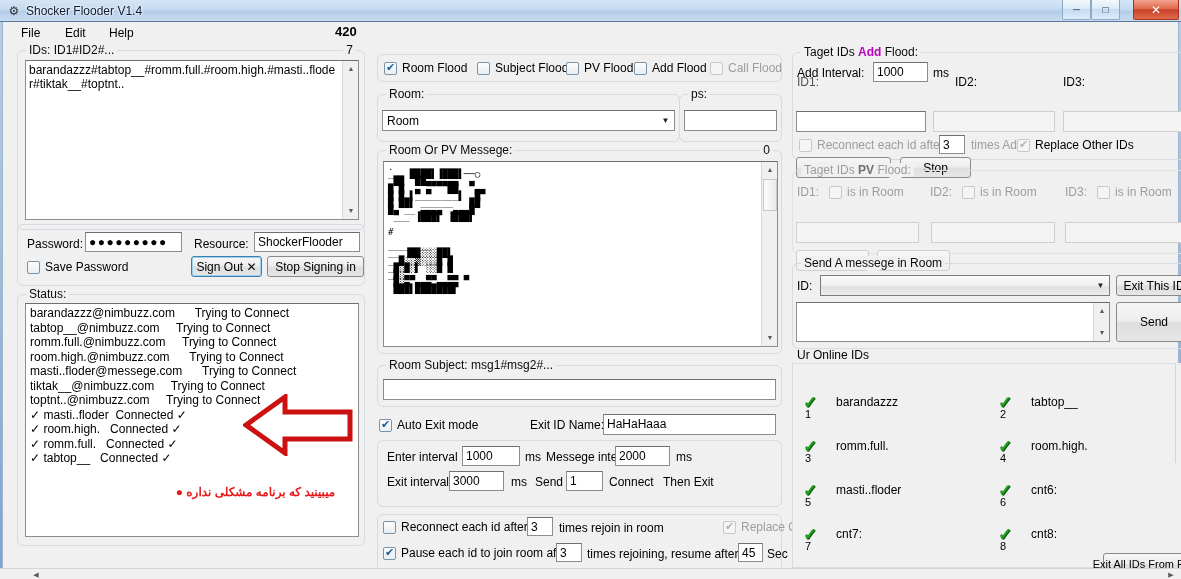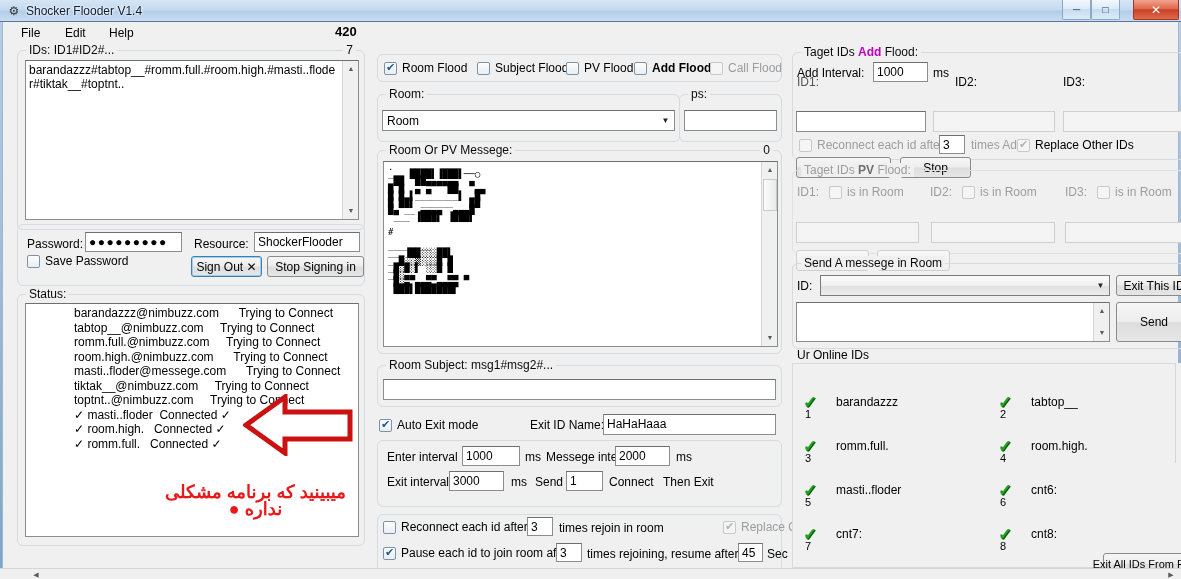--- a/index.html
+++ b/index.html
@@ -185,28 +185,28 @@
   .cb.dis .box.checked::after { color: #b4b4b4; }
 
   .lbl { position: absolute; font-size: 12px; color: #000; white-space: nowrap; }
   .lbl.dis { color: #9d9d9d; }
 
   
   #status-list {
     position: absolute; inset: 0; padding: 2px 4px;
     font-size: 12px; line-height: 14.5px; color: #000; overflow: hidden;
   }
-  #status-list .row { white-space: pre; margin-left: 44px; }
+  #status-list .row { white-space: pre; }
   #status-list .ok { color: #000; }
 
   
   #red-arrow { position: absolute; left: 240px; top: 372px; }
   #farsi-note {
     position: absolute; left: 150px; top: 462px; width: 205px;
-    color: #e8191b; font-weight: bold; font-size: 18px;
+    color: #e8191b; font-weight: bold; font-size: 12px;
     text-align: center; direction: rtl; line-height: 17px;
   }
 
   
   #footer-connected {
     position: absolute; left: 10px; top: 549px; font-size: 12px; color: #e8191b;
   }
   #footer-connected .num { color: #e8191b; margin-right: 8px; }
 
   
@@ -280,21 +280,21 @@
           <div class="arr dn">▼</div>
         </div>
       </div>
     </div>
 
     <div class="gb" style="left:14px; top:202px; width:348px; height:62px;"></div>
     <div class="lbl" style="left:24px; top:215px;">Password:</div>
     <div class="tb" style="left:82px; top:210px; width:97px; height:20px; letter-spacing:1.5px;">●●●●●●●●●</div>
     <div class="lbl" style="left:191px; top:215px;">Resource:</div>
     <div class="tb" style="left:251px; top:210px; width:106px; height:20px;">ShockerFlooder</div>
-    <div class="cb" style="left:24px; top:232px;">
+    <div class="cb" style="left:24px; top:238px;">
       <div class="box"></div>
       <span>Save Password</span>
     </div>
     <div class="btn focus" style="left:188px; top:234px; width:71px; height:21px;">
       <span>Sign Out ✕</span>
     </div>
     <div class="btn" style="left:264px; top:234px; width:97px; height:21px;">
       <span>Stop Signing in</span>
     </div>
 
@@ -305,20 +305,21 @@
             <div class="row">barandazzz@nimbuzz.com      Trying to Connect</div>
             <div class="row">tabtop__@nimbuzz.com     Trying to Connect</div>
             <div class="row">romm.full.@nimbuzz.com     Trying to Connect</div>
             <div class="row">room.high.@nimbuzz.com      Trying to Connect</div>
             <div class="row">masti..floder@messege.com      Trying to Connect</div>
             <div class="row">tiktak__@nimbuzz.com     Trying to Connect</div>
             <div class="row">toptnt..@nimbuzz.com     Trying to Connect</div>
             <div class="row ok">✓ masti..floder  Connected ✓</div>
             <div class="row ok">✓ room.high.   Connected ✓</div>
             <div class="row ok">✓ romm.full.   Connected ✓</div>
+            <div class="row ok">✓ tabtop__   Connected ✓</div>
           </div>
       </div>
     </div>
 
     <svg id="red-arrow" width="110" height="62" viewBox="0 0 110 62">
       <polygon points="3,31 42,3 42,18 107,18 107,45 42,45 42,59" fill="#ffffff" stroke="#cc1111" stroke-width="5" stroke-linejoin="miter"></polygon>
     </svg>
     <div id="farsi-note">میبینید که برنامه مشکلی نداره ●</div>
 
     <div id="footer-connected" style="color: rgb(232, 25, 27);">
@@ -331,21 +332,21 @@
       <span>Room Flood</span>
     </div>
     <div class="cb" style="left:474px; top:39px;">
       <div class="box"></div>
       <span>Subject Flood</span>
     </div>
     <div class="cb" style="left:563px; top:39px;">
       <div class="box"></div>
       <span>PV Flood</span>
     </div>
-    <div class="cb" style="left:631px; top:39px;font-weight:bold;">
+    <div class="cb" style="left:631px; top:39px;">
       <div class="box"></div>
       <span>Add Flood</span>
     </div>
     <div class="cb dis" style="left:707px; top:39px;">
       <div class="box"></div>
       <span>Call Flood</span>
     </div>
 
     <div class="gb" style="left:374px; top:72px; width:303px; height:48px;">
       <div class="gb-title">Room:</div>

